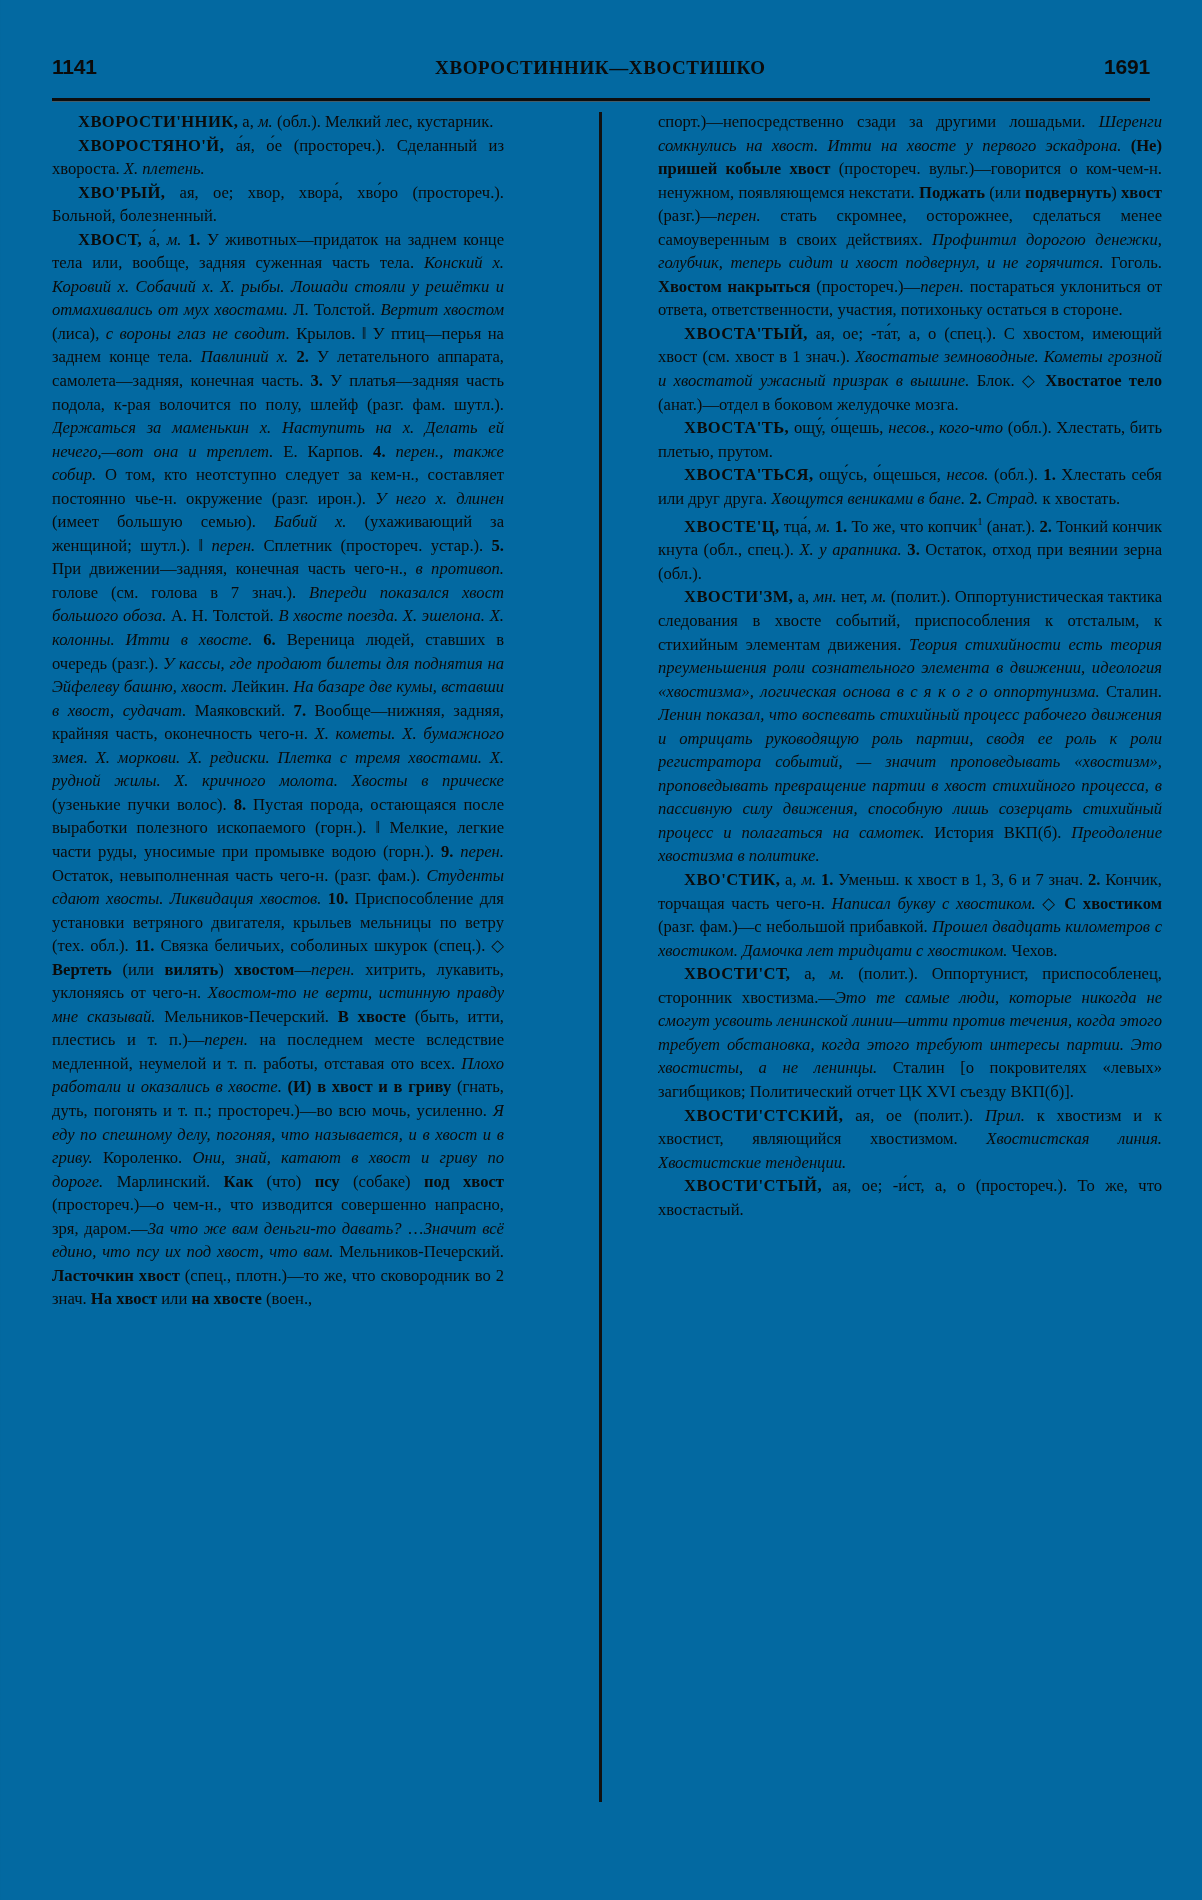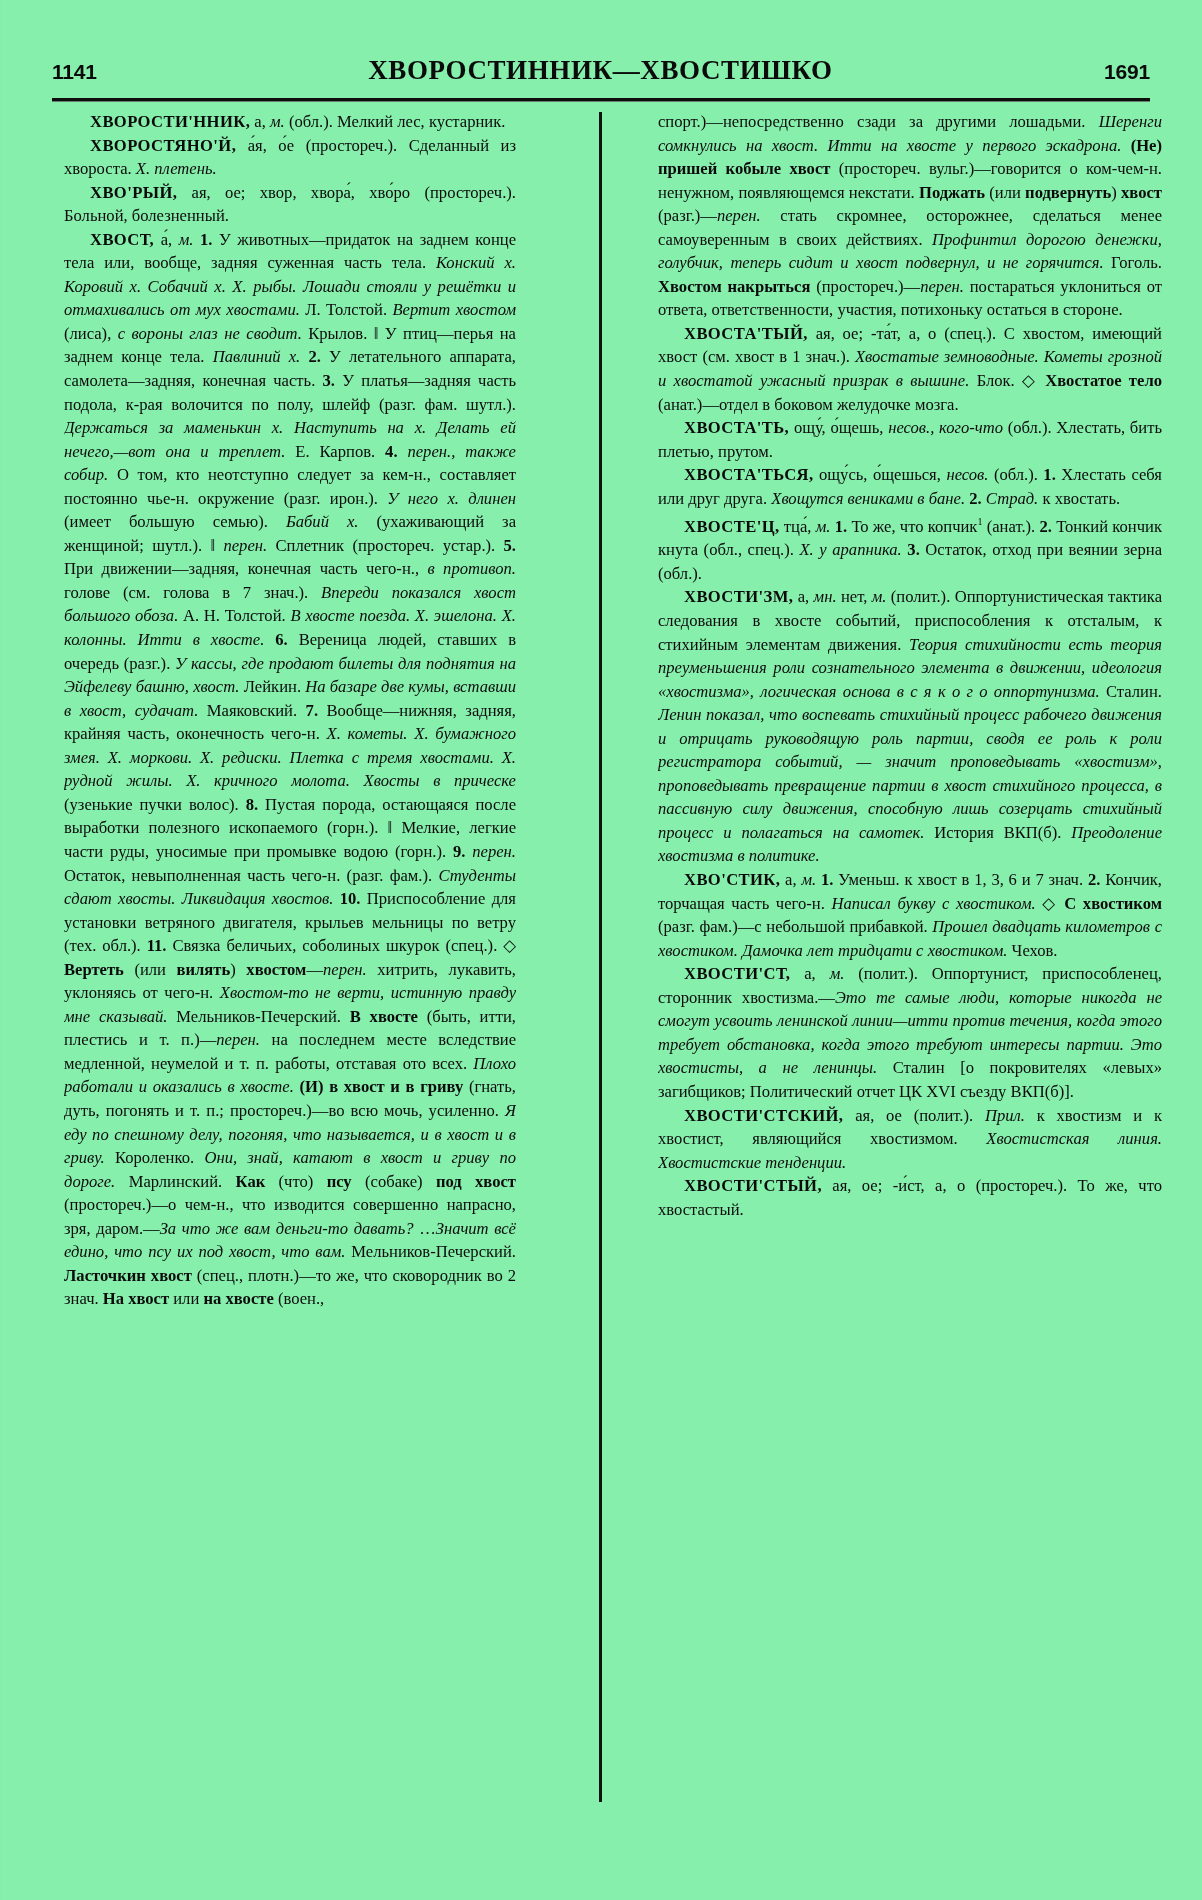--- a/index.html
+++ b/index.html
@@ -15,21 +15,21 @@
     color: #0b0b0b;
     position: relative;
     overflow: hidden;
   }
 
   .page {
     position: absolute;
     left: 0; top: 0;
     width: 1202px;
     height: 1900px;
-    background: #86efac;
+    background: #0369a1;
   }
 
   
   .runhead {
     position: absolute;
     left: 52px;
     top: 55px;
     width: 1098px;
     height: 34px;
     display: flex;
@@ -37,21 +37,21 @@
     justify-content: space-between;
     font-weight: bold;
   }
   .folio {
     font-size: 21px;
     letter-spacing: -0.2px;
     font-family: "Liberation Sans", sans-serif;
     font-weight: bold;
   }
   .runtitle {
-    font-size: 27px;
+    font-size: 19px;
     font-weight: bold;
     letter-spacing: 0.6px;
     font-family: "Liberation Serif", serif;
     white-space: nowrap;
   }
 
   .rule {
     position: absolute;
     left: 52px;
     top: 98px;
@@ -82,21 +82,21 @@
     top: 0;
     width: 452px;
     height: 1740px;
     font-size: 16.6px;
     line-height: 23.55px;
     text-align: justify;
     text-justify: inter-word;
     hyphens: none;
     overflow: hidden;
   }
-  .col-left  { left: 12px; }
+  .col-left  { left: 0; }
   .col-right { left: 594px; width: 504px; margin-left: 12px; }
 
   .divider {
     position: absolute;
     left: 547px;
     top: 2px;
     width: 3px;
     height: 1690px;
     background: #111;
   }

